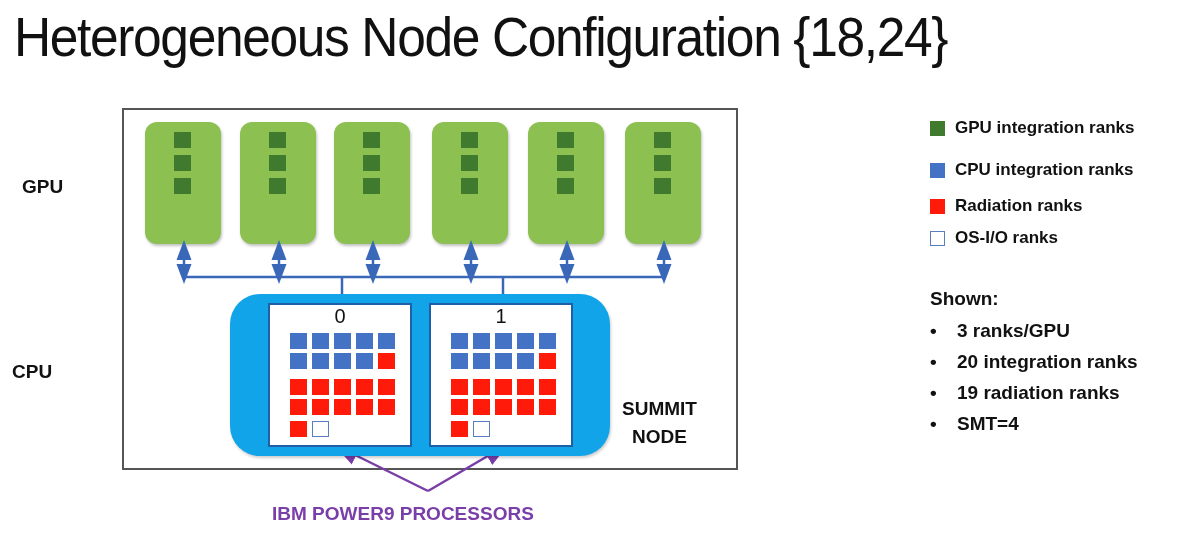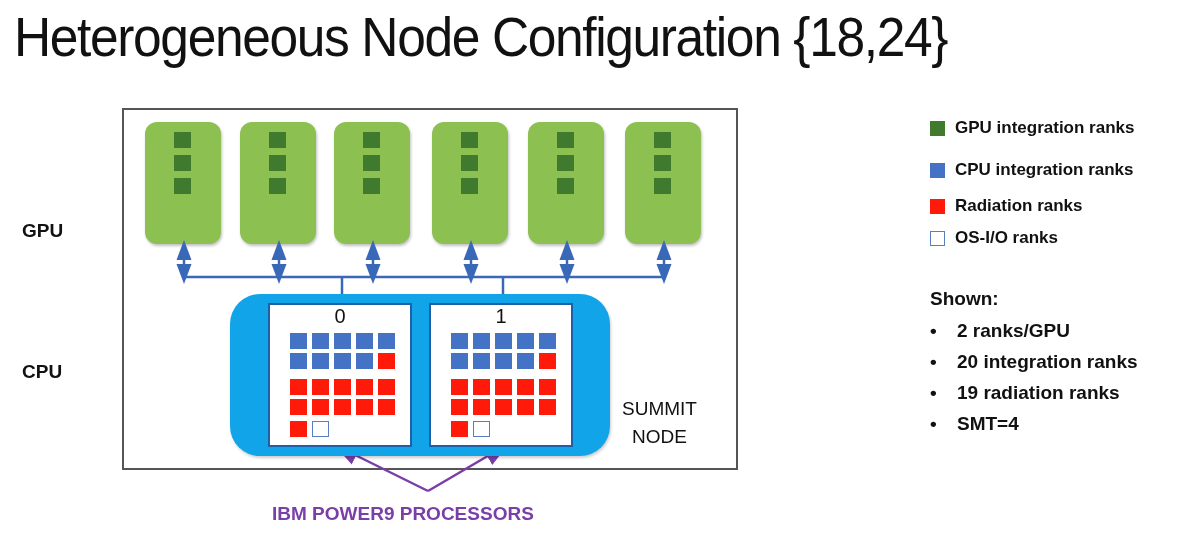--- a/index.html
+++ b/index.html
@@ -31,39 +31,39 @@
   }
   .socket {
     position: absolute; top: 303px; width: 144px; height: 144px; background: #fff;
     border: 2px solid #1f5fa8; box-sizing: border-box;
   }
   .socket .sock-id { position: absolute; top: 0; width: 100%; text-align: center; font-size: 20px; }
   .sq { position: absolute; width: 17px; height: 16px; }
   .sq.cpu { background: #4472c4; }
   .sq.rad { background: #ff1a0a; }
   .sq.os { background: #fff; border: 1.5px solid #5a7fc0; box-sizing: border-box; }
-  .summit { position: absolute; left: 622px; top: 395px; font-weight: 400; font-size: 19px; text-align: center; line-height: 28px; }
+  .summit { position: absolute; left: 622px; top: 395px; font-weight: 700; font-size: 19px; text-align: center; line-height: 28px; }
   .processors { position: absolute; left: 272px; top: 503px; font-weight: 700; font-size: 19px; color: #7a3ea8; }
   .legend { position: absolute; left: 930px; top: 118px; }
   .legend-item { position: absolute; left: 0; white-space: nowrap; font-weight: 700; font-size: 17px; }
   .legend-item .swatch { position: absolute; left: 0; top: 3px; width: 15px; height: 15px; box-sizing: border-box; }
   .legend-item .lbl { position: absolute; left: 25px; top: 0; }
   .shown { position: absolute; left: 930px; top: 288px; font-weight: 700; font-size: 19px; }
   .shown .head { position: absolute; top: 0; left: 0; white-space: nowrap; }
   .shown .bullet { position: absolute; left: 0; white-space: nowrap; }
   .shown .bullet .dot { position: absolute; left: 0; }
   .shown .bullet .txt { position: absolute; left: 27px; }
 </style>
 </head>
 <body>
 
 <div class="title">Heterogeneous Node Configuration {18,24}</div>
 
-<div class="side-label" style="left:22px; top:176px;margin-top:44px;">GPU</div>
-<div class="side-label" style="left:22px; top:361px;text-align:center;">CPU</div>
+<div class="side-label" style="left:22px; top:176px;">GPU</div>
+<div class="side-label" style="left:12px; top:361px;text-align:center;">CPU</div>
 
 <div class="frame"></div>
 
 <div id="gpu-container">
     <div class="gpu" style="left: 145px;">
       <div class="rank" style="top: 10px;"></div>
       <div class="rank" style="top: 33px;"></div>
       <div class="rank" style="top: 56px;"></div>
     </div>
     <div class="gpu" style="left: 240px;">
@@ -195,21 +195,21 @@
   <div class="legend-item" style="top:110px;">
     <span class="swatch" style="background:#fff; border:1.5px solid #5a7fc0;"></span>
     <span class="lbl">OS-I/O ranks</span>
   </div>
 </div>
 
 <div class="shown">
   <div class="head">Shown:</div>
   <div class="bullet" style="top:32px;">
     <span class="dot">•</span>
-    <span class="txt">2 ranks/GPU</span>
+    <span class="txt">3 ranks/GPU</span>
   </div>
   <div class="bullet" style="top:63px;">
     <span class="dot">•</span>
     <span class="txt">20 integration ranks</span>
   </div>
   <div class="bullet" style="top:94px;">
     <span class="dot">•</span>
     <span class="txt">19 radiation ranks</span>
   </div>
   <div class="bullet" style="top:125px;">

